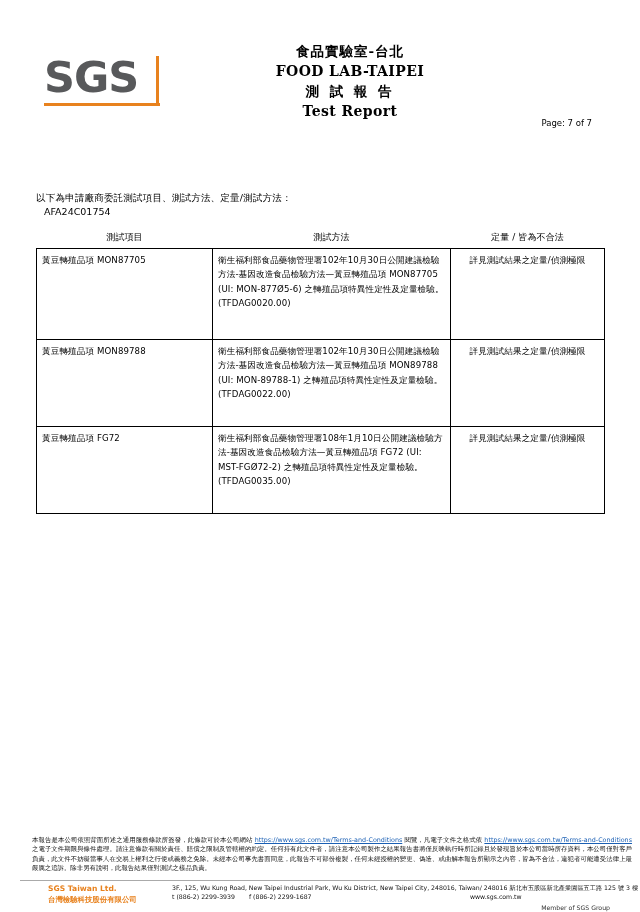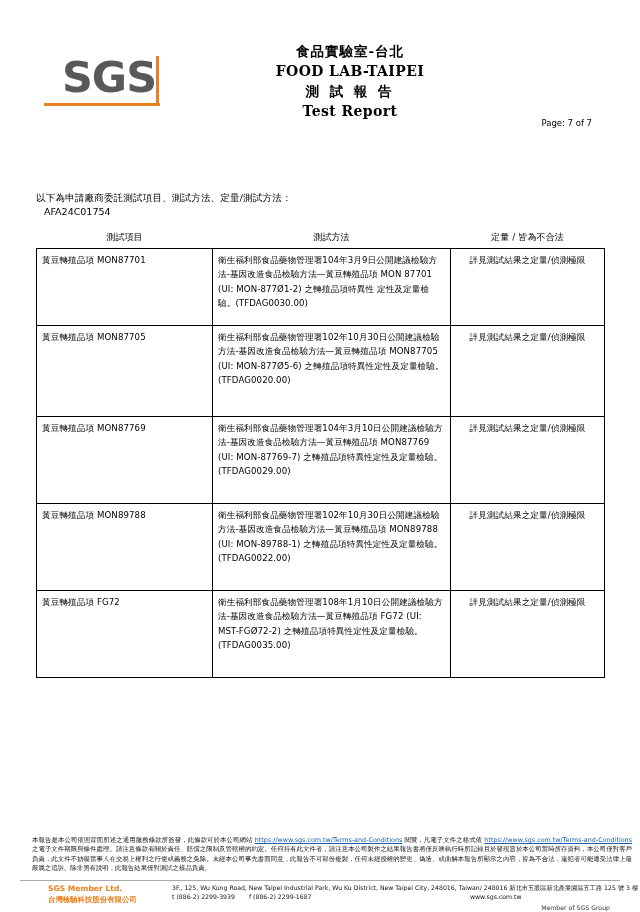--- a/index.html
+++ b/index.html
@@ -36,21 +36,20 @@
     width: 130px;
     height: 56px;
   }
   .sgs-text {
     font-family: "DejaVu Sans", sans-serif;
     font-weight: bold;
     font-size: 43px;
     letter-spacing: -1px;
     color: #58595b;
     line-height: 46px;
-    text-align: center;
   }
   .sgs-bar-v {
     position: absolute;
     left: 112px;
     top: 2px;
     width: 3px;
     height: 48px;
     background: #e8821e;
   }
   .sgs-bar-h {
@@ -265,33 +264,23 @@
       <col class="col-limit">
     </colgroup>
     <thead>
       <tr>
         <th>測試項目</th>
         <th>測試方法</th>
         <th>定量 / 皆為不合法</th>
       </tr>
     </thead>
     <tbody>
-      <tr class="row-h1">
-        <td class="c-item">黃豆轉殖品項 MON87701</td>
-        <td class="c-method">衛生福利部食品藥物管理署104年3月9日公開建議檢驗方法-基因改造食品檢驗方法—黃豆轉殖品項 MON 87701 (UI: MON-877Ø1-2) 之轉殖品項特異性 定性及定量檢驗。(TFDAG0030.00)</td>
-        <td class="c-limit">詳見測試結果之定量/偵測極限</td>
-      </tr>
       <tr class="row-h2">
         <td class="c-item">黃豆轉殖品項 MON87705</td>
         <td class="c-method">衛生福利部食品藥物管理署102年10月30日公開建議檢驗方法-基因改造食品檢驗方法—黃豆轉殖品項 MON87705 (UI: MON-877Ø5-6) 之轉殖品項特異性定性及定量檢驗。(TFDAG0020.00)</td>
-        <td class="c-limit">詳見測試結果之定量/偵測極限</td>
-      </tr>
-      <tr class="row-h3">
-        <td class="c-item">黃豆轉殖品項 MON87769</td>
-        <td class="c-method">衛生福利部食品藥物管理署104年3月10日公開建議檢驗方法-基因改造食品檢驗方法—黃豆轉殖品項 MON87769 (UI: MON-87769-7) 之轉殖品項特異性定性及定量檢驗。(TFDAG0029.00)</td>
         <td class="c-limit">詳見測試結果之定量/偵測極限</td>
       </tr>
       <tr class="row-h3">
         <td class="c-item">黃豆轉殖品項 MON89788</td>
         <td class="c-method">衛生福利部食品藥物管理署102年10月30日公開建議檢驗方法-基因改造食品檢驗方法—黃豆轉殖品項 MON89788 (UI: MON-89788-1) 之轉殖品項特異性定性及定量檢驗。(TFDAG0022.00)</td>
         <td class="c-limit">詳見測試結果之定量/偵測極限</td>
       </tr>
       <tr class="row-h3">
         <td class="c-item">黃豆轉殖品項 FG72</td>
         <td class="c-method">衛生福利部食品藥物管理署108年1月10日公開建議檢驗方法-基因改造食品檢驗方法—黃豆轉殖品項 FG72 (UI: MST-FGØ72-2) 之轉殖品項特異性定性及定量檢驗。(TFDAG0035.00)</td>
@@ -300,21 +289,21 @@
     </tbody>
   </table>
 
   <div class="footer-note">
     <span>本報告是本公司依照背面所述之通用服務條款所簽發，此條款可於本公司網站 </span><a href="#">https://www.sgs.com.tw/Terms-and-Conditions</a><span> 閱覽，凡電子文件之格式依 </span><a href="#">https://www.sgs.com.tw/Terms-and-Conditions</a><span> 之電子文件期限與條件處理。請注意條款有關於責任、賠償之限制及管轄權的約定。任何持有此文件者，請注意本公司製作之結果報告書將僅反映執行時所記錄且於發現旨於本公司當時所存資料，本公司僅對客戶負責，此文件不妨礙當事人在交易上權利之行使或義務之免除。未經本公司事先書面同意，此報告不可部份複製，任何未經授權的變更、偽造、或曲解本報告所顯示之內容，皆為不合法，違犯者可能遭受法律上最嚴厲之追訴。除非另有說明，此報告結果僅對測試之樣品負責。</span>
   </div>
 
   <div class="footer-band">
     <div class="footer-rule"></div>
     <div class="f-company">
-      <div>SGS Member Ltd.</div>
+      <div>SGS Taiwan Ltd.</div>
       <div class="cn">台灣檢驗科技股份有限公司</div>
     </div>
     <div class="f-addr">
       <span>3F., 125, Wu Kung Road, New Taipei Industrial Park, Wu Ku District, New Taipei City, 248016, Taiwan</span><span>/ 248016 新北市五股區新北產業園區五工路 125 號 3 樓</span>
     </div>
     <div class="f-tel">
       <span>t (886-2) 2299-3939</span><span class="sep"></span><span>f (886-2) 2299-1687</span>
     </div>
     <div class="f-web">www.sgs.com.tw</div>
     <div class="f-group">Member of SGS Group</div>

